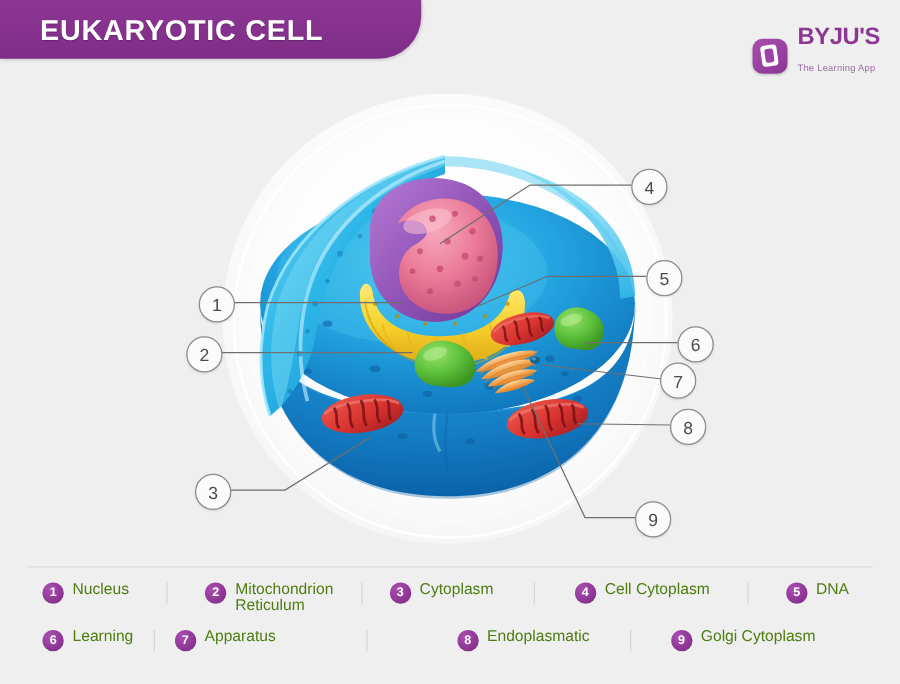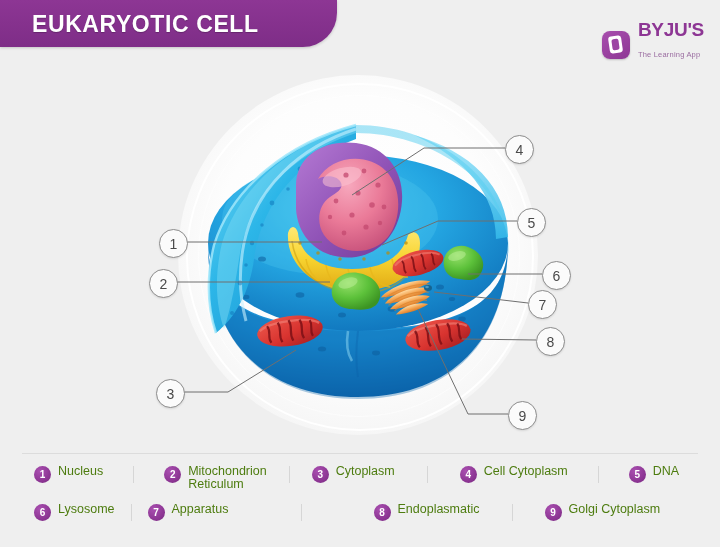--- a/index.html
+++ b/index.html
@@ -400,21 +400,21 @@
       <div class="legend-item">
         <div class="num">5</div>
         <div class="lbl">DNA</div>
       </div>
     </div>
 
     <div class="legend-row r2">
       <div style="width:34px"></div>
       <div class="legend-item">
         <div class="num">6</div>
-        <div class="lbl">Lysosome</div>
+        <div class="lbl">Learning</div>
       </div>
       <div style="width:16px"></div>
         <div class="sep"></div>
         <div style="width:16px"></div>
       <div class="legend-item">
         <div class="num">7</div>
         <div class="lbl">Apparatus</div>
       </div>
       <div style="width:72px"></div>
         <div class="sep"></div>

